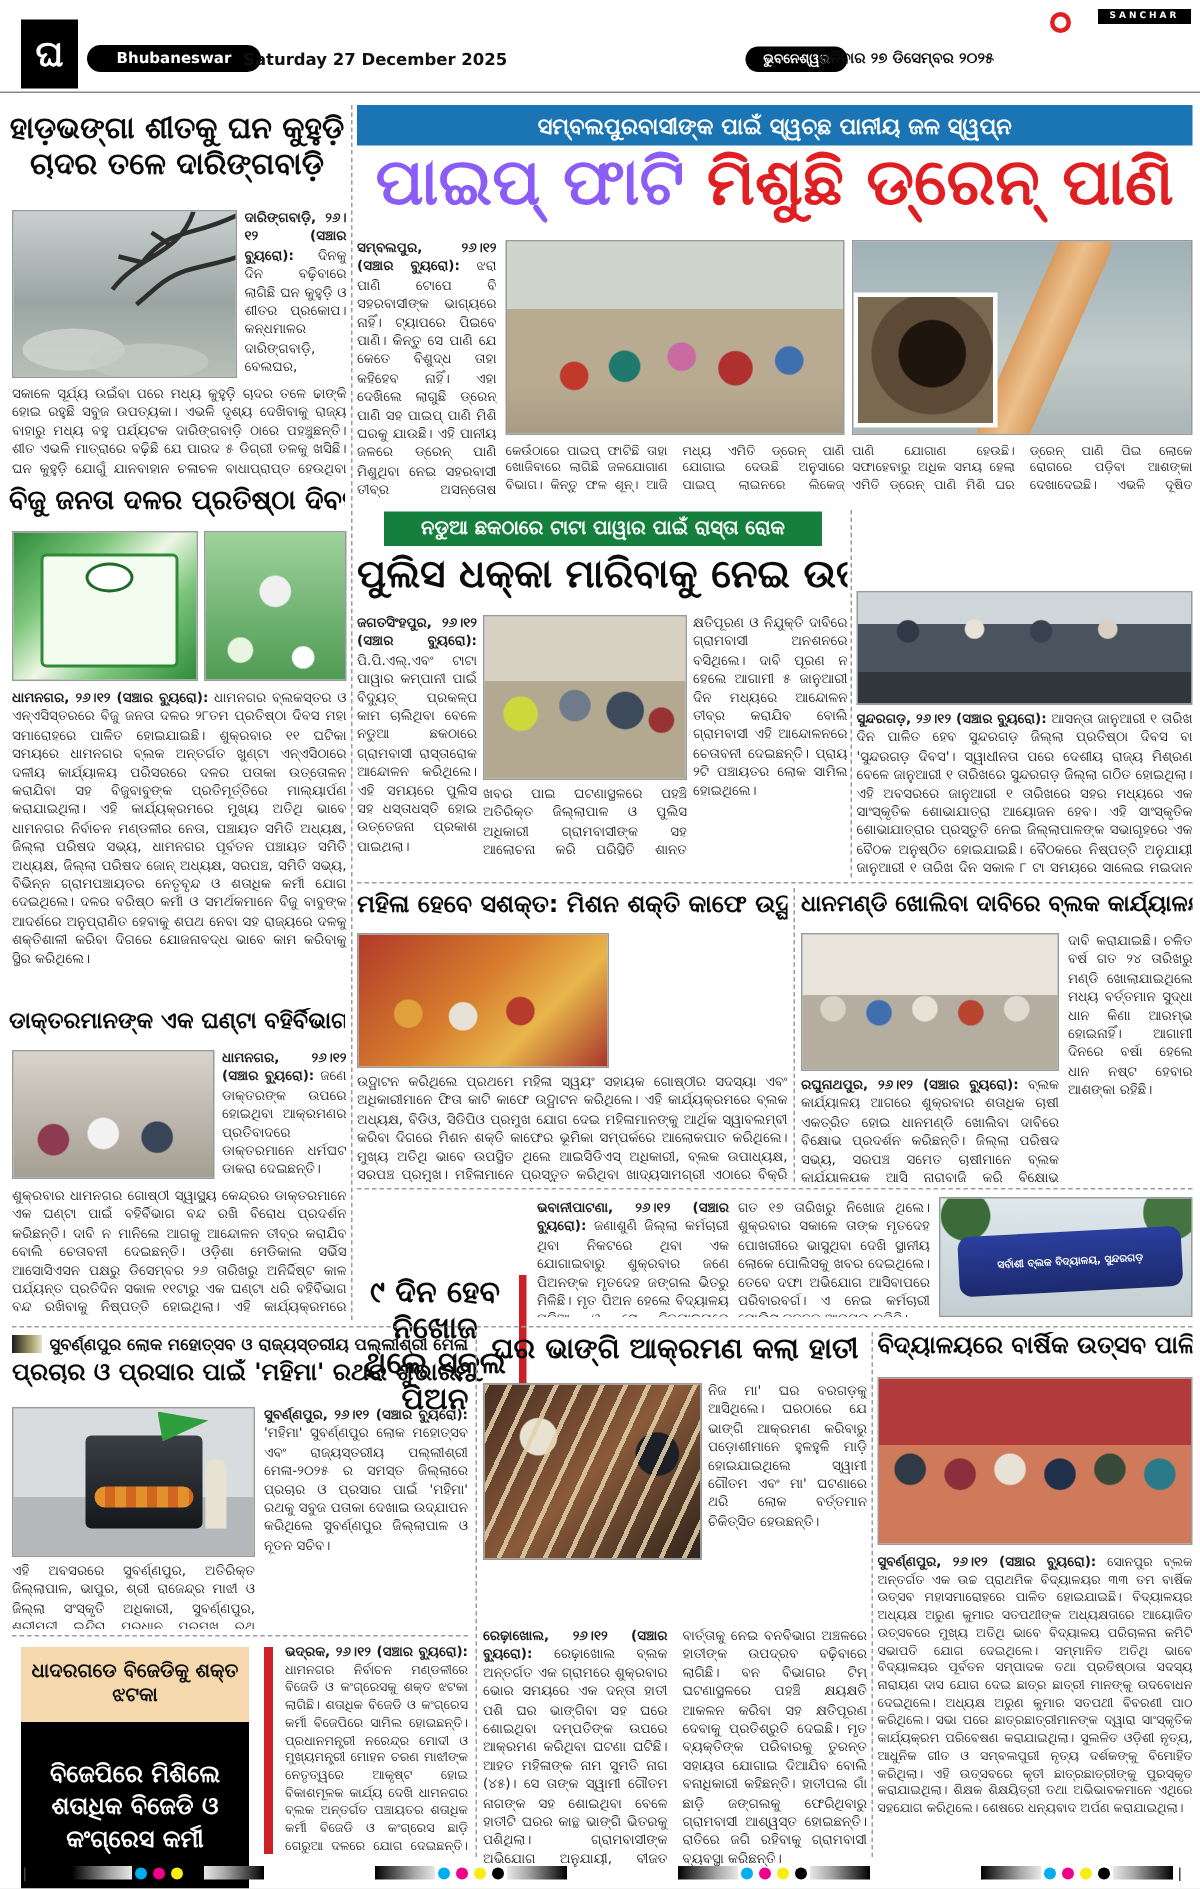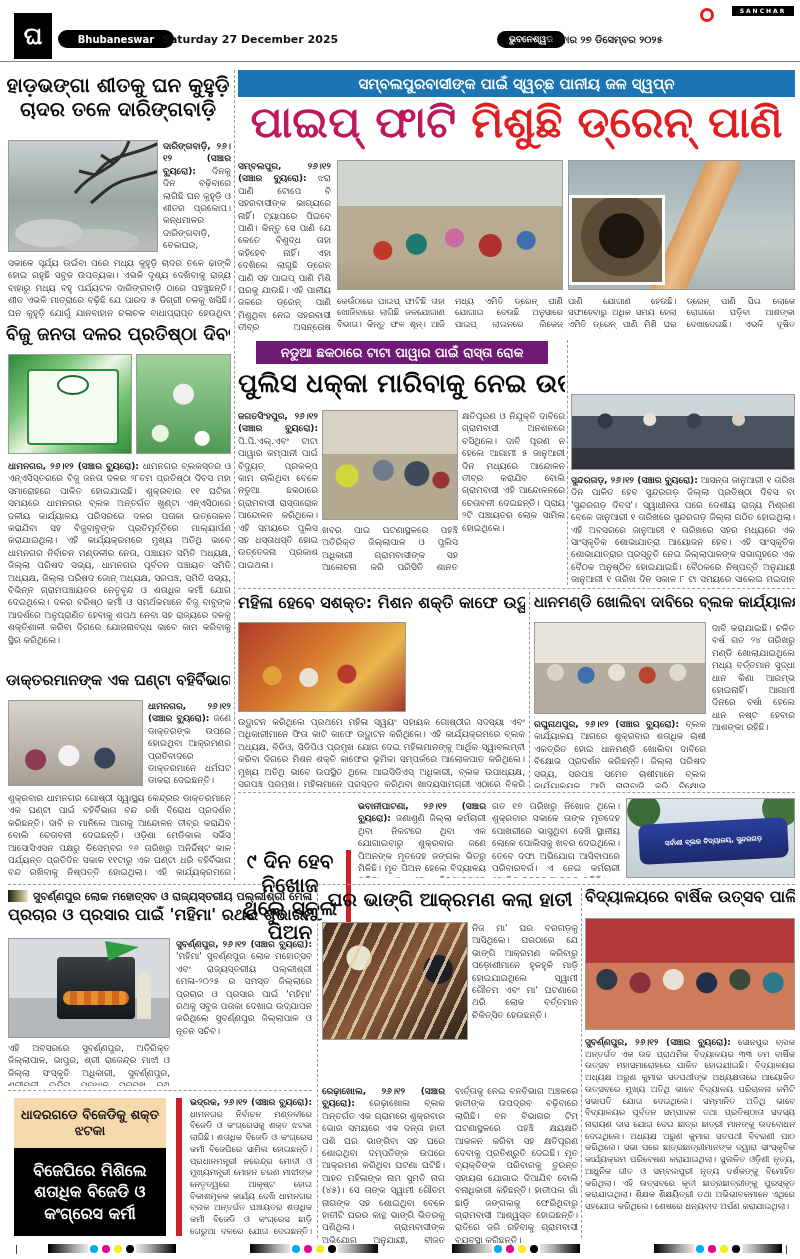--- a/index.html
+++ b/index.html
@@ -4,21 +4,21 @@
 <style>
   html,body{margin:0;padding:0;background:#e8e8e8;}
   #page{position:relative;width:800px;height:1259px;background:#ffffff;margin:0 auto;
         font-family:"DejaVu Sans","Liberation Sans",sans-serif;color:#111;overflow:hidden;}
   .abs{position:absolute;}
   .hl{font-weight:bold;color:#0c0c0c;line-height:1.18;text-align:center;}
   .body{font-size:9px;line-height:1.38;text-align:justify;color:#1c1c1c;overflow:hidden;}
   .body b{font-size:9px;}
   .dl{font-weight:bold;}
   .photo{overflow:hidden;border:1px solid #9a9a9a;box-sizing:border-box;}
-  .kicker-dark{background:#701a75;color:#fff;font-weight:bold;}
+  .kicker-dark{background:#15803d;color:#fff;font-weight:bold;}
   .vdash{border-left:1px dashed #9b9b9b;width:0;}
   .hdash{border-top:1px dashed #9b9b9b;height:0;}
   .pill{background:#000;color:#fff;font-weight:bold;border-radius:10px;display:flex;align-items:center;justify-content:center;}
   .capcols{column-count:2;column-gap:10px;font-size:8.5px;line-height:1.35;text-align:justify;color:#222;}
   .cols2{column-count:2;column-gap:10px;}
   .dot{width:8px;height:8px;border-radius:50%;display:inline-block;margin:0 2px;}
   .grad{width:40px;height:9px;display:inline-block;background:linear-gradient(90deg,#000,#555,#aaa,#e8e8e8);}
   .gradr{background:linear-gradient(90deg,#e8e8e8,#aaa,#555,#000);}
 </style>
 </head>
@@ -60,21 +60,21 @@
   <div class="abs body" style="left:163px;top:140px;width:68px;height:114px;">
     <b class="dl">ଦାରିଙ୍ଗବାଡ଼ି, ୨୬।୧୨ (ସଞ୍ଚାର ବ୍ୟୁରୋ):</b>
     <span>ଦିନକୁ ଦିନ ବଢ଼ିବାରେ ଲାଗିଛି ଘନ କୁହୁଡ଼ି ଓ ଶୀତର ପ୍ରକୋପ। କନ୍ଧମାଳର ଦାରିଙ୍ଗବାଡ଼ି, ବେଲଘର, ମାଣ୍ଡାସରୁ, ଫୁଲବାଣୀ ଏଭଳି ବିଭିନ୍ନ ସ୍ଥାନରେ ଥଣ୍ଡା ନେଇଛି ଦେହକୁ।</span>
   </div>
   <div class="abs body" style="left:8px;top:257px;width:223px;height:62px;">ସକାଳେ ସୂର୍ଯ୍ୟ ଉଇଁବା ପରେ ମଧ୍ୟ କୁହୁଡ଼ି ଚାଦର ତଳେ ଢାଙ୍କି ହୋଇ ରହୁଛି ସବୁଜ ଉପତ୍ୟକା। ଏଭଳି ଦୃଶ୍ୟ ଦେଖିବାକୁ ରାଜ୍ୟ ବାହାରୁ ମଧ୍ୟ ବହୁ ପର୍ଯ୍ୟଟକ ଦାରିଙ୍ଗବାଡ଼ି ଠାରେ ପହଞ୍ଚୁଛନ୍ତି। ଶୀତ ଏଭଳି ମାତ୍ରାରେ ବଢ଼ିଛି ଯେ ପାରଦ ୫ ଡିଗ୍ରୀ ତଳକୁ ଖସିଛି। ଘନ କୁହୁଡ଼ି ଯୋଗୁଁ ଯାନବାହାନ ଚଳାଚଳ ବାଧାପ୍ରାପ୍ତ ହେଉଥିବା ବେଳେ ସ୍ଥାନୀୟ ଲୋକେ ନିଆଁ ଜାଳି ଶୀତରୁ ରକ୍ଷା ପାଉଛନ୍ତି। ପର୍ଯ୍ୟଟକମାନେ ଏହି ଦୃଶ୍ୟ ଉପଭୋଗ କରୁଛନ୍ତି।</div>
 
   <div class="abs" style="left:238px;top:70px;width:557px;height:27px;background:#1b74b4;color:#fff;display:flex;align-items:center;justify-content:center;font-weight:bold;font-size:15px;">
     <span>ସମ୍ବଲପୁରବାସୀଙ୍କ ପାଇଁ ସ୍ୱଚ୍ଛ ପାନୀୟ ଜଳ ସ୍ୱପ୍ନ</span>
   </div>
   <div class="abs" style="left:238px;top:99px;width:557px;height:56px;text-align:center;font-weight:bold;font-size:43px;line-height:1.1;white-space:nowrap;">
-    <span style="color:#be185d;">ପାଇପ୍ ଫାଟି </span><span style="color:#e01f23;">ମିଶୁଛି ଡ୍ରେନ୍ ପାଣି</span>
+    <span style="color:#8b5cf6;">ପାଇପ୍ ଫାଟି </span><span style="color:#e01f23;">ମିଶୁଛି ଡ୍ରେନ୍ ପାଣି</span>
   </div>
   <div class="abs body" style="left:238px;top:160px;width:93px;height:174px;">
     <b class="dl">ସମ୍ବଲପୁର, ୨୬।୧୨ (ସଞ୍ଚାର ବ୍ୟୁରୋ):</b>
     <span>ଝରା ପାଣି ଟୋପେ ବି ସହରବାସୀଙ୍କ ଭାଗ୍ୟରେ ନାହିଁ। ଟ୍ୟାପରେ ପିଇବେ ପାଣି। କିନ୍ତୁ ସେ ପାଣି ଯେ କେତେ ବିଶୁଦ୍ଧ ତାହା କହିହେବ ନାହିଁ। ଏହା ଦେଖିଲେ ଲାଗୁଛି ଡ୍ରେନ୍ ପାଣି ସହ ପାଇପ୍ ପାଣି ମିଶି ଘରକୁ ଯାଉଛି। ଏହି ପାନୀୟ ଜଳରେ ଡ୍ରେନ୍ ପାଣି ମିଶୁଥିବା ନେଇ ସହରବାସୀ ତୀବ୍ର ଅସନ୍ତୋଷ ପ୍ରକାଶ କରିଛନ୍ତି। ଦୁଇ ନିଗମର ପାଣି ଯୋଗାଣ ଠପ୍।</span>
   </div>
   <div class="abs photo" style="left:337px;top:160px;width:226px;height:130px;background:
       radial-gradient(circle at 20% 70%,#c0392b 0 9px,transparent 10px),
       radial-gradient(circle at 35% 65%,#1f7a6d 0 10px,transparent 11px),
       radial-gradient(circle at 52% 60%,#c96aa0 0 9px,transparent 10px),
       radial-gradient(circle at 68% 66%,#b03030 0 11px,transparent 12px),
@@ -206,21 +206,21 @@
     <b class="dl">ସୁବର୍ଣ୍ଣପୁର, ୨୬।୧୨ (ସଞ୍ଚାର ବ୍ୟୁରୋ):</b>
     <span>'ମହିମା' ସୁବର୍ଣ୍ଣପୁର ଲୋକ ମହୋତ୍ସବ ଏବଂ ରାଜ୍ୟସ୍ତରୀୟ ପଲ୍ଲୀଶ୍ରୀ ମେଳା-୨୦୨୫ ର ସମସ୍ତ ଜିଲ୍ଲାରେ ପ୍ରଚାର ଓ ପ୍ରସାର ପାଇଁ 'ମହିମା' ରଥକୁ ସବୁଜ ପତାକା ଦେଖାଇ ଉଦ୍ଯାପନ କରିଥିଲେ ସୁବର୍ଣ୍ଣପୁର ଜିଲ୍ଲାପାଳ ଓ ନୂତନ ସଚିବ।</span>
   </div>
   <div class="abs body" style="left:8px;top:1042px;width:162px;height:44px;">ଏହି ଅବସରରେ ସୁବର୍ଣ୍ଣପୁର, ଅତିରିକ୍ତ ଜିଲ୍ଲାପାଳ, ଭାପୁର, ଶ୍ରୀ ରାଜେନ୍ଦ୍ର ମାଝୀ ଓ ଜିଲ୍ଲା ସଂସ୍କୃତି ଅଧିକାରୀ, ସୁବର୍ଣ୍ଣପୁର, ଶ୍ରୀମତୀ ଇନ୍ଦିରା ପ୍ରଧାନ ପ୍ରମୁଖ ରଥ ଯାତ୍ରାର ଶୁଭାରମ୍ଭ କରାଇଥିଲେ। ଜାନୁଆରୀ ୨-୧୧ ଯାଏ ସୁବର୍ଣ୍ଣପୁର ମେଳା ପଡ଼ିଆରେ ଏହି ମହୋତ୍ସବ ଓ ପଲ୍ଲୀଶ୍ରୀ ମେଳା-୨୦୨୫ ଅନୁଷ୍ଠିତ ହେବ। ଜିଲ୍ଲାର ସବୁ ବ୍ଲକରେ ଏହି ରଥ ବୁଲି ପ୍ରଚାର କରିବ। ଆୟୋଜିତ ଏହି ମହୋତ୍ସବରେ ଜିଲ୍ଲାବାସୀଙ୍କୁ ଯୋଗଦେବାକୁ ଅନୁରୋଧ ଏଥିରେ ସଂସ୍କୃତି ପ୍ରେମୀ ଜିଲ୍ଲାବାସୀ ଆଗ୍ରହ ପ୍ରକାଶ କରିଛନ୍ତି।</div>
 
   <div class="abs hdash" style="left:8px;top:1090px;width:304px;"></div>
 
   <div class="abs" style="left:14px;top:1098px;width:152px;height:50px;background:#f5d9ad;display:flex;align-items:center;justify-content:center;text-align:center;font-weight:bold;font-size:13px;line-height:1.25;">
     <span>ଧାଦରଗଡେ ବିଜେଡିକୁ ଶକ୍ତ ଝଟକା</span>
   </div>
-  <div class="abs" style="left:14px;top:1148px;width:152px;height:88px;background:#000;color:#fff;display:flex;align-items:center;justify-content:center;text-align:center;font-weight:bold;font-size:16px;line-height:1.35;">
+  <div class="abs" style="left:14px;top:1148px;width:152px;height:112px;background:#000;color:#fff;display:flex;align-items:center;justify-content:center;text-align:center;font-weight:bold;font-size:16px;line-height:1.35;">
     <span>ବିଜେପିରେ ମିଶିଲେ ଶତାଧିକ ବିଜେଡି ଓ କଂଗ୍ରେସ କର୍ମୀ</span>
   </div>
   <div class="abs" style="left:176px;top:1098px;width:6px;height:138px;background:#cc2127;"></div>
   <div class="abs body" style="left:190px;top:1096px;width:122px;height:142px;font-size:8.5px;">
     <b class="dl">ଭଦ୍ରକ, ୨୬।୧୨ (ସଞ୍ଚାର ବ୍ୟୁରୋ):</b>
     <span>ଧାମନଗର ନିର୍ବାଚନ ମଣ୍ଡଳୀରେ ବିଜେଡି ଓ କଂଗ୍ରେସକୁ ଶକ୍ତ ଝଟକା ଲାଗିଛି। ଶତାଧିକ ବିଜେଡି ଓ କଂଗ୍ରେସ କର୍ମୀ ବିଜେପିରେ ସାମିଲ ହୋଇଛନ୍ତି। ପ୍ରଧାନମନ୍ତ୍ରୀ ନରେନ୍ଦ୍ର ମୋଦୀ ଓ ମୁଖ୍ୟମନ୍ତ୍ରୀ ମୋହନ ଚରଣ ମାଝୀଙ୍କ ନେତୃତ୍ୱରେ ଆକୃଷ୍ଟ ହୋଇ ବିକାଶମୂଳକ କାର୍ଯ୍ୟ ଦେଖି ଧାମନଗର ବ୍ଲକ ଅନ୍ତର୍ଗତ ପଞ୍ଚାୟତର ଶତାଧିକ କର୍ମୀ ବିଜେଡି ଓ କଂଗ୍ରେସ ଛାଡ଼ି ଗେରୁଆ ଦଳରେ ଯୋଗ ଦେଇଛନ୍ତି। ସ୍ଥାନୀୟ ବିଧାୟକ ସେମାନଙ୍କୁ ଦଳକୁ ସ୍ୱାଗତ କରିଥିଲେ।</span>
   </div>
 
   <div class="abs vdash" style="left:317px;top:888px;height:350px;"></div>
 

